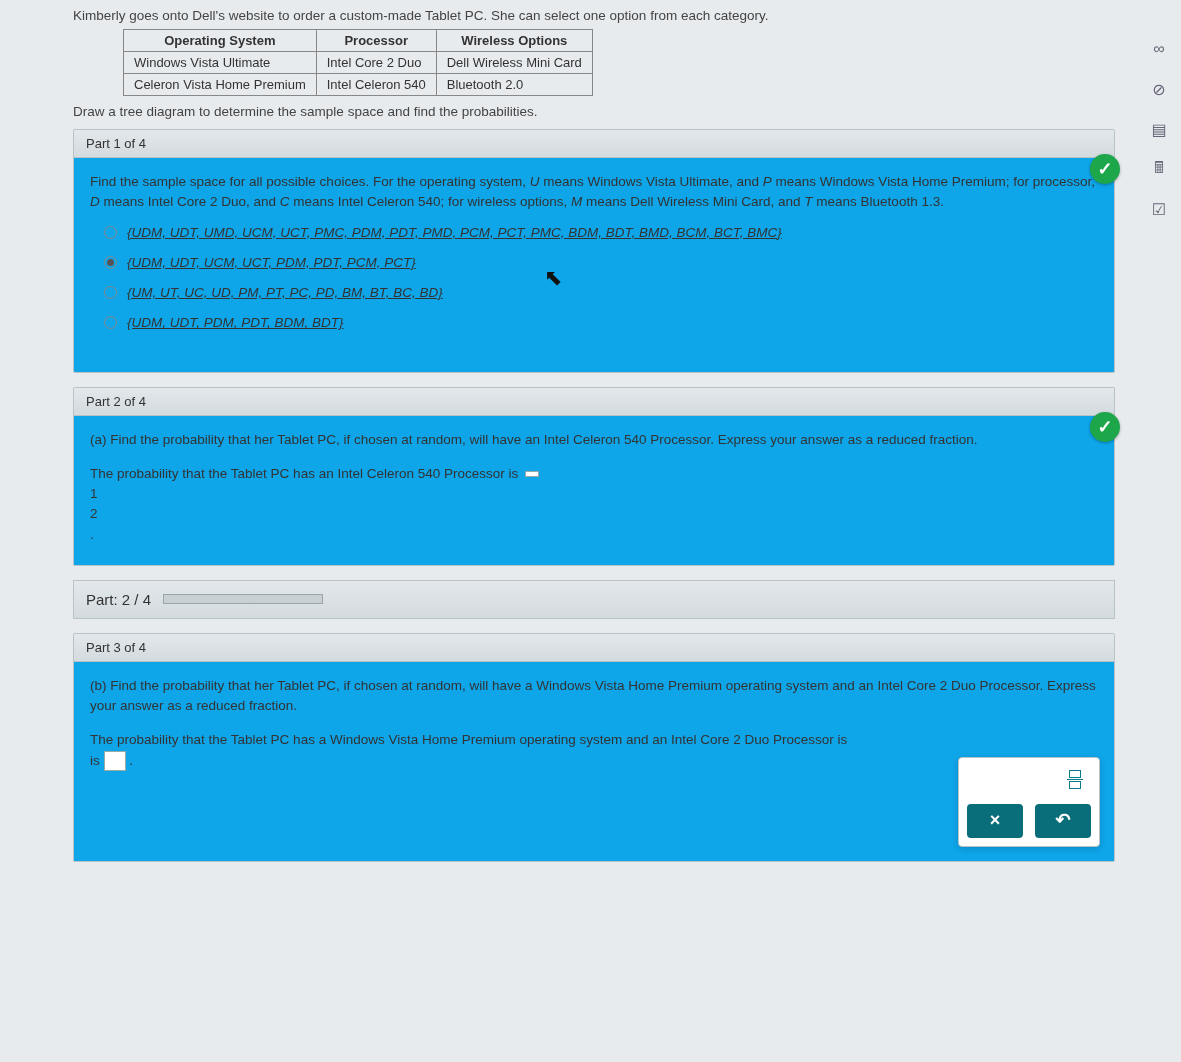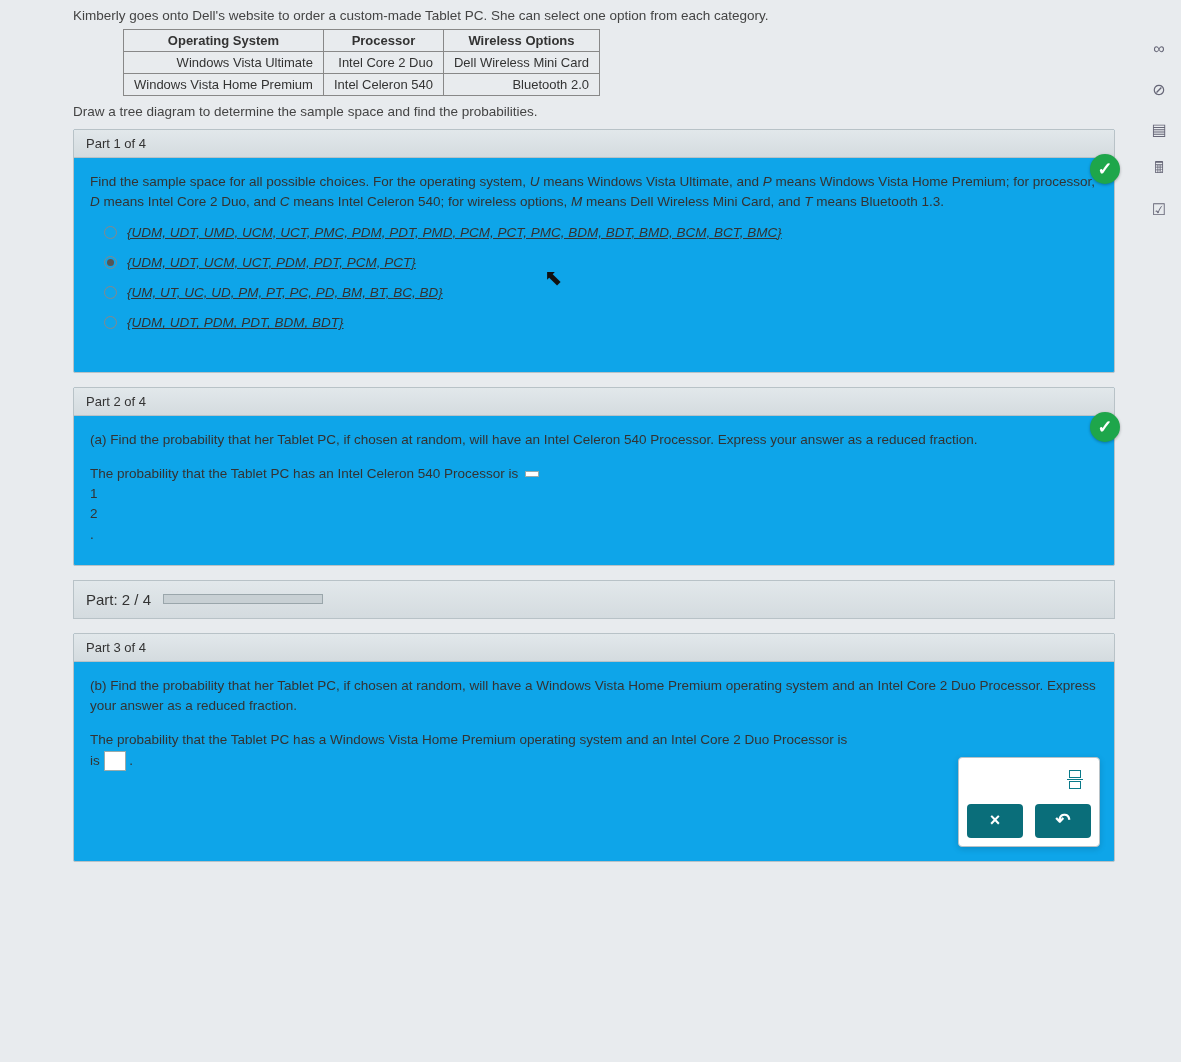--- a/index.html
+++ b/index.html
@@ -34,21 +34,21 @@
   .intro { color: #444; margin-bottom: 6px; font-size: 13.5px; }
 
   table.opts {
     border-collapse: collapse;
     margin: 4px 0 8px 50px;
   }
   table.opts th, table.opts td {
     border: 1px solid #888;
     padding: 3px 10px;
     font-size: 13px;
-    text-align: right;
+    text-align: left;
     color: #333;
   }
   table.opts th { font-weight: bold; text-align: center; }
 
   .instr { color: #444; margin: 6px 0 10px; font-size: 13.5px; }
 
   .part {
     background: #0ea5e9;
     border: 1px solid #b8c2c7;
     border-radius: 2px;
@@ -185,21 +185,21 @@
         <th>Operating System</th>
         <th>Processor</th>
         <th>Wireless Options</th>
       </tr>
       <tr>
         <td>Windows Vista Ultimate</td>
         <td>Intel Core 2 Duo</td>
         <td>Dell Wireless Mini Card</td>
       </tr>
       <tr>
-        <td>Windows Vista Home Premium</td>
+        <td>Celeron Vista Home Premium</td>
         <td>Intel Celeron 540</td>
         <td>Bluetooth 2.0</td>
       </tr>
     </tbody>
       </table>
 
     <div class="instr">Draw a tree diagram to determine the sample space and find the probabilities.</div>
 
     <div class="part" style="position:relative;">
       <div class="part-head">Part 1 of 4</div>

